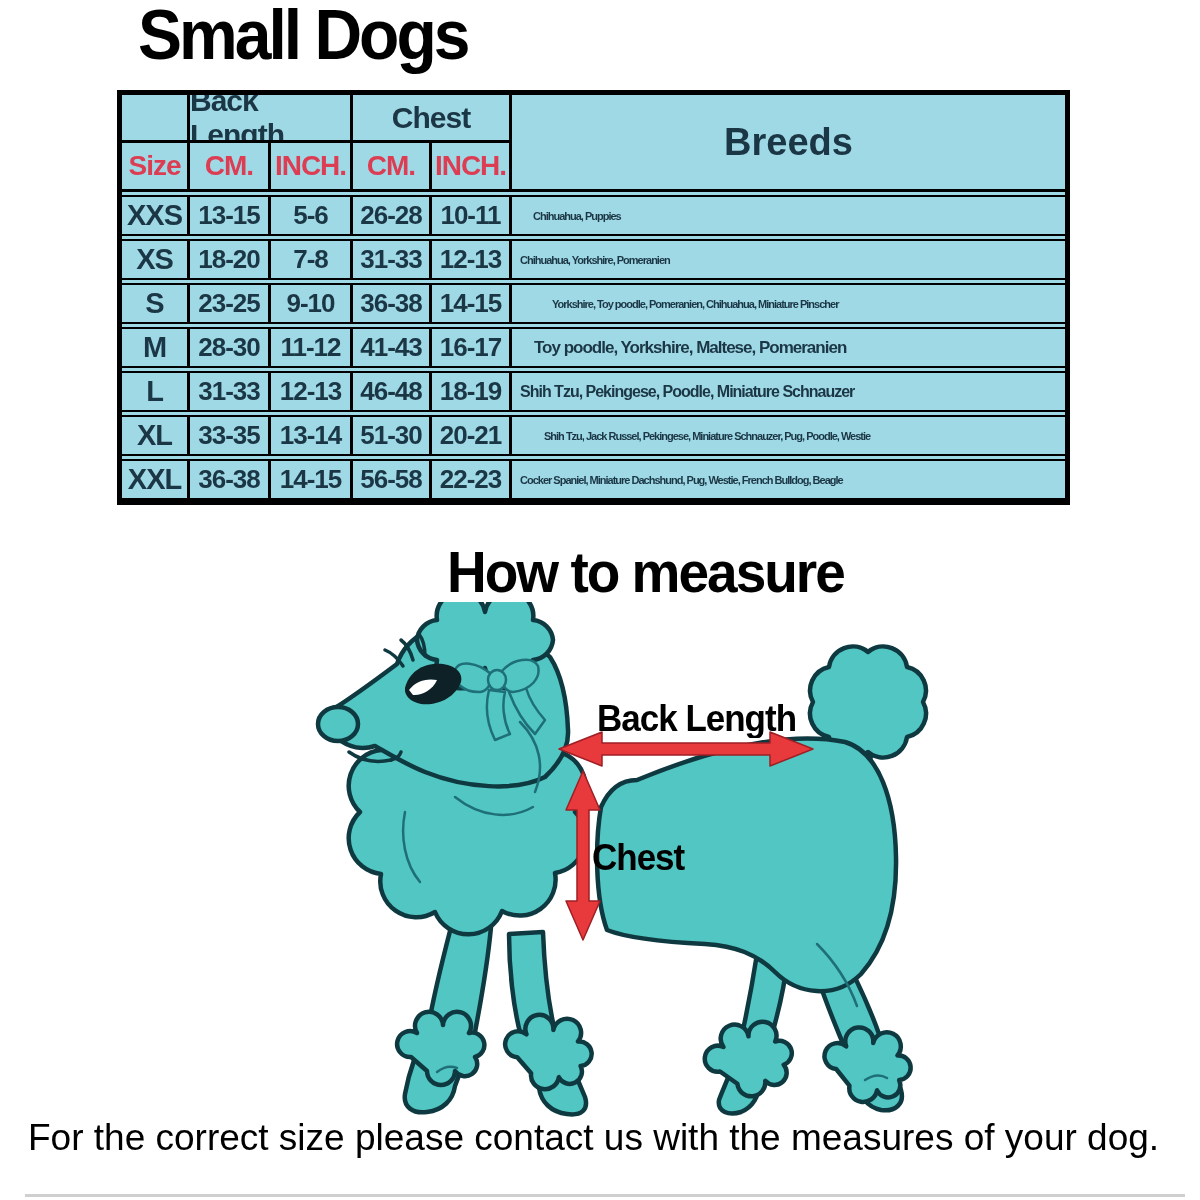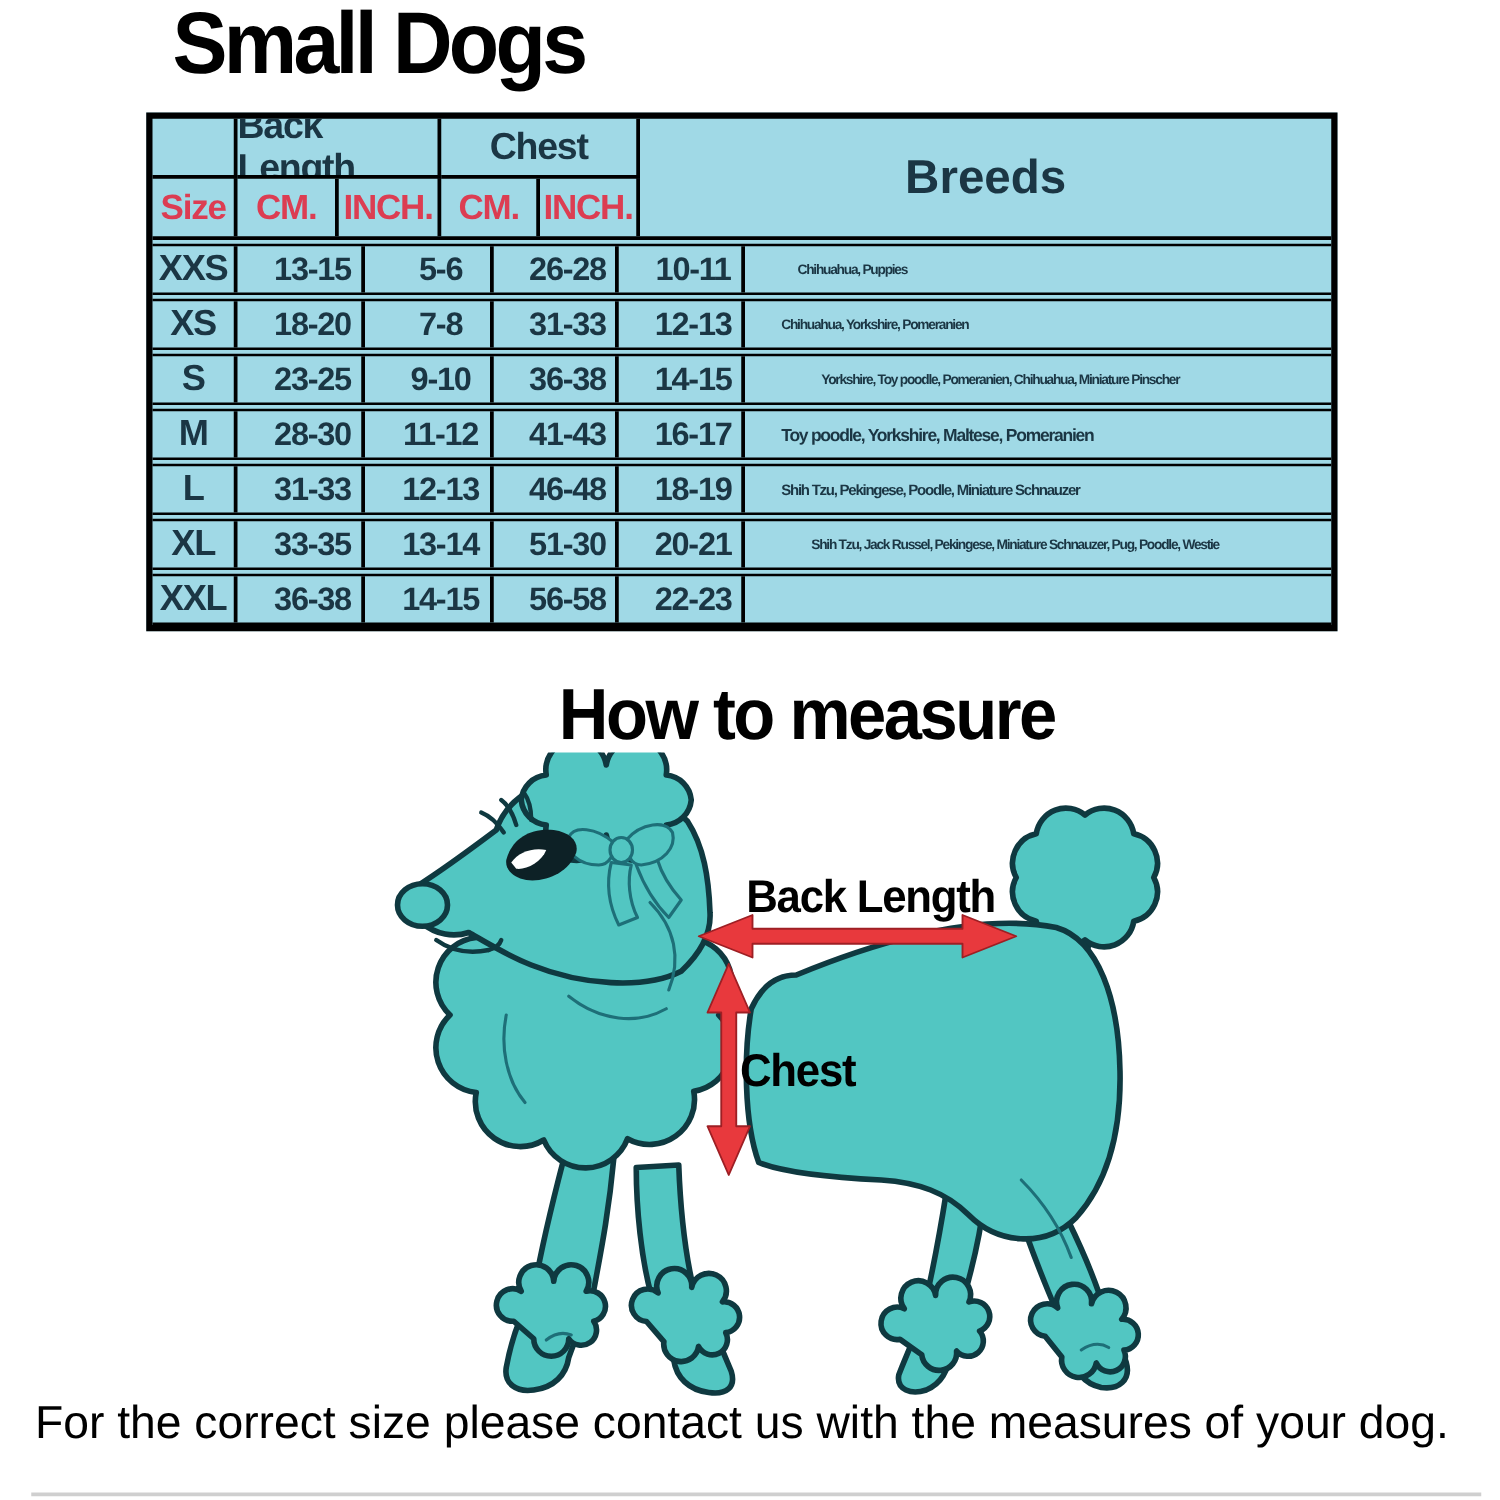--- a/index.html
+++ b/index.html
@@ -29,21 +29,20 @@
   .group-head { font-size:30px; font-weight:bold; color:#1b3644; letter-spacing:-1px; }
   .breeds-head { grid-column:6; grid-row:1 / 3; font-size:38px; font-weight:bold; color:#1b3644;border-radius:30px; }
   .sub-head { font-size:28px; font-weight:bold; color:#dc3d52; letter-spacing:-1px; }
 
   .t-row {
     display:grid;
     grid-template-columns:68px 81px 82px 79px 80px 1fr;
     margin-top:3px;
     border-top:2px solid #000; border-bottom:2px solid #000;
     height:41px;
-    gap:21px;
   }
   .c {
     display:flex; align-items:center; justify-content:center;
     border-right:3px solid #000; overflow:hidden;
     font-weight:bold; color:#1b3644; font-size:26px; letter-spacing:-1px;
   }
   .c.size-c { font-size:29px; }
   .c.breeds-c {
     border-right:none; justify-content:flex-start;
     padding-left:8px; font-size:22px; white-space:nowrap;
@@ -122,44 +121,45 @@
     <div class="c">36-38</div>
     <div class="c">14-15</div>
     <div class="c breeds-c shrink" style="font-size: 11px; margin-left: 32px;">Yorkshire, Toy poodle, Pomeranien, Chihuahua, Miniature Pinscher</div>
   </div>
   <div class="t-row">
     <div class="c size-c">M</div>
     <div class="c">28-30</div>
     <div class="c">11-12</div>
     <div class="c">41-43</div>
     <div class="c">16-17</div>
-    <div class="c breeds-c shrink" style="font-size: 14px;">Toy poodle, Yorkshire, Maltese, Pomeranien</div>
+    <div class="c breeds-c shrink" style="font-size: 17px; margin-left: 14px;">Toy poodle, Yorkshire, Maltese, Pomeranien</div>
   </div>
   <div class="t-row">
     <div class="c size-c">L</div>
     <div class="c">31-33</div>
     <div class="c">12-13</div>
     <div class="c">46-48</div>
     <div class="c">18-19</div>
-    <div class="c breeds-c shrink" style="font-size: 12px;">Shih Tzu, Pekingese, Poodle, Miniature Schnauzer</div>
+    <div class="c breeds-c shrink" style="font-size: 16px;">Shih Tzu, Pekingese, Poodle, Miniature Schnauzer</div>
   </div>
   <div class="t-row">
     <div class="c size-c">XL</div>
     <div class="c">33-35</div>
     <div class="c">13-14</div>
     <div class="c">51-30</div>
     <div class="c">20-21</div>
     <div class="c breeds-c shrink" style="font-size: 11px; padding-left: 32px;">Shih Tzu, Jack Russel, Pekingese, Miniature Schnauzer, Pug, Poodle, Westie</div>
   </div>
   <div class="t-row">
     <div class="c size-c">XXL</div>
     <div class="c">36-38</div>
     <div class="c">14-15</div>
     <div class="c">56-58</div>
     <div class="c">22-23</div>
+    <div class="c breeds-c shrink" style="font-size: 11px;">Cocker Spaniel, Miniature Dachshund, Pug, Westie, French Bulldog, Beagle</div>
   </div>
 </div>
 
 <div class="measure-title">How to measure</div>
 
 <div class="dog-wrap">
   <svg viewBox="0 0 630 515" xmlns="http://www.w3.org/2000/svg">
     <defs>
       <path id="cuff" d="M -34 8 A 13 13 0 1 1 -28 -16 A 14 14 0 1 1 -2 -24 A 14 14 0 1 1 24 -16 A 12 12 0 1 1 30 8 A 12 12 0 1 1 10 22 A 13 13 0 1 1 -18 22 Z"></path>
     </defs>

